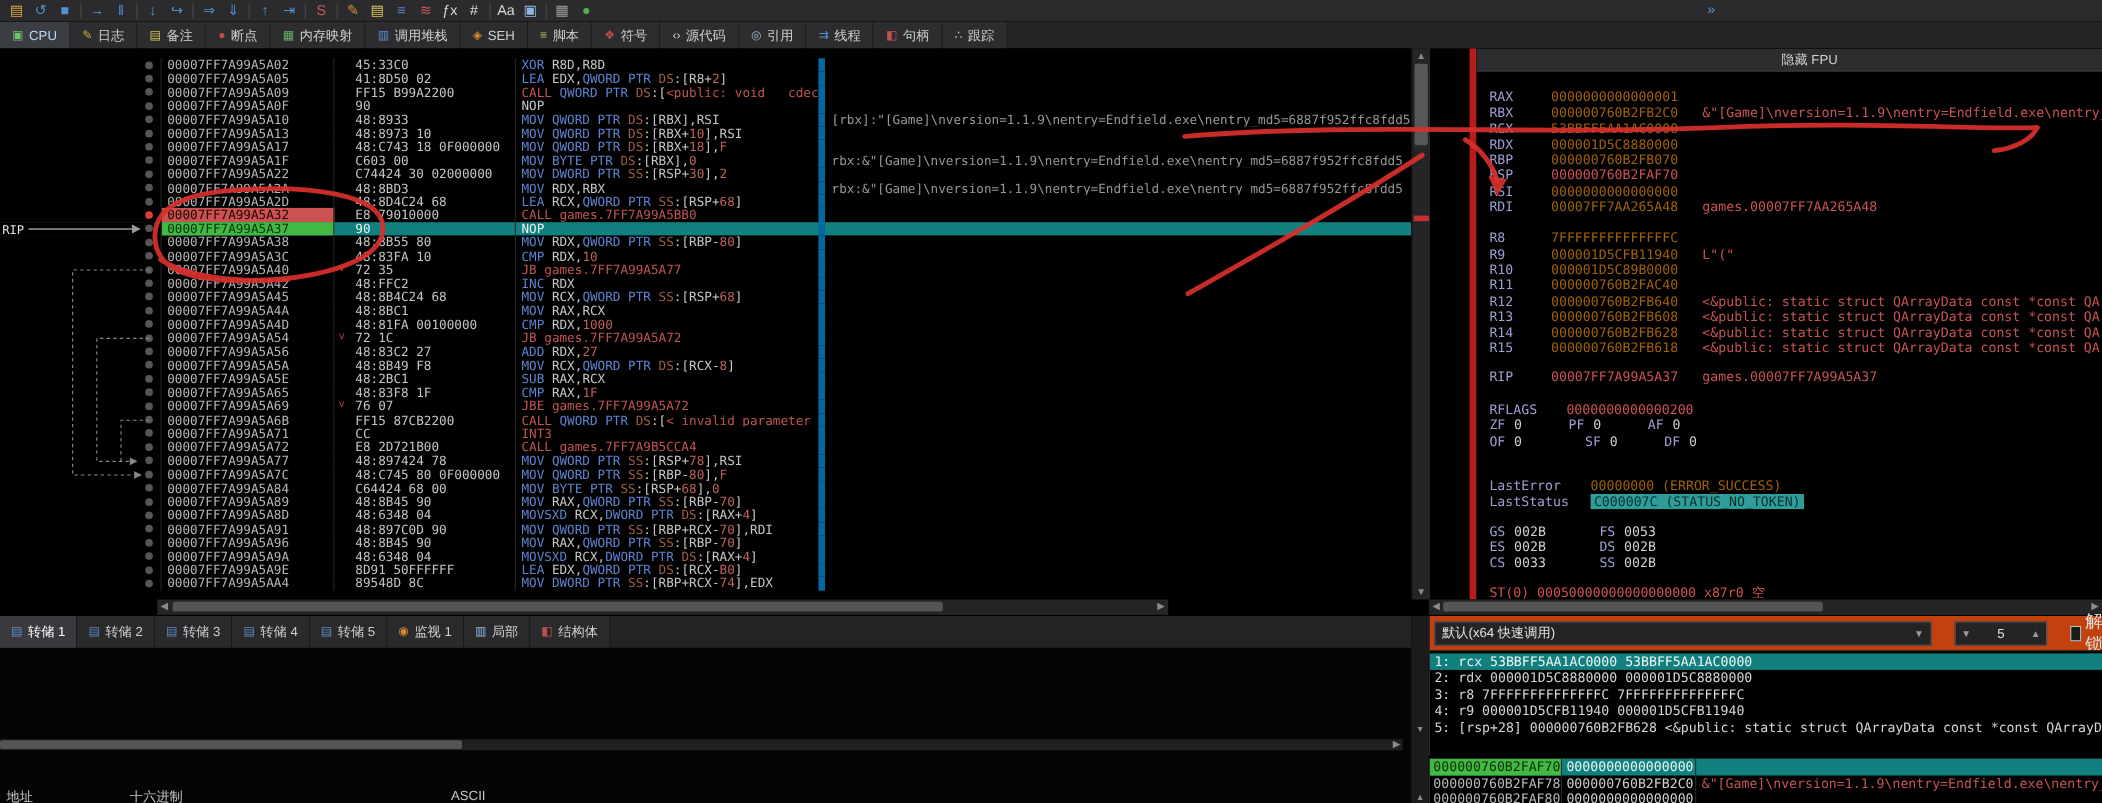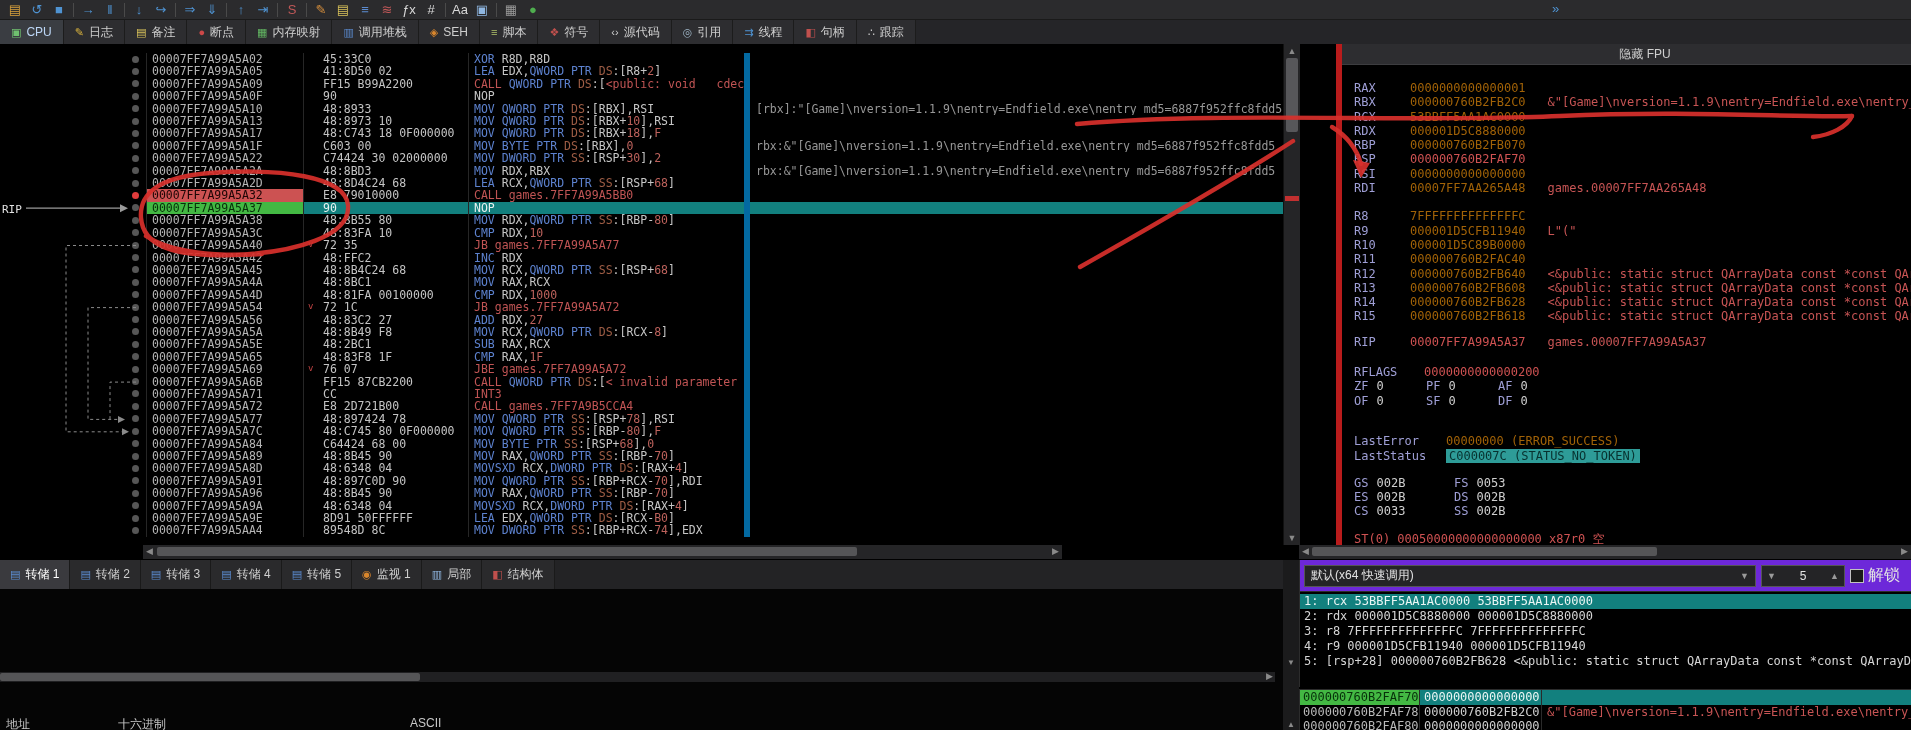--- a/index.html
+++ b/index.html
@@ -59,21 +59,21 @@
   .rname{display:inline-block;width:56px;color:#9f9fd6;}
   .rname.wide{width:70px;} .rname.xwide{width:92px;}
   .rval{color:#a16207;} .rval.red{color:#cf5252;}
   .rcmt{color:#c75454;padding-left:22px;}
   .fp{display:inline-block;} .fpn{color:#9f9fd6;} .fpv{color:#cfcfcf;padding-left:8px;}
   .errv{color:#a16207;}
   .chip{background:#2e9c98;color:#07312f;padding:0 3px;}
   .strow{color:#cf5252;}
 
   
-  #argsbar{position:absolute;left:1299px;top:560px;width:612px;height:31px;background:#6d28d9;border-left:1px solid #2c2c2c;display:flex;align-items:center;gap:5px;padding:0 4px;box-sizing:border-box;}
+  #argsbar{position:absolute;left:1299px;top:560px;width:612px;height:31px;background:#c2410c;border-left:1px solid #2c2c2c;display:flex;align-items:center;gap:21px;padding:0 4px;box-sizing:border-box;}
   #combo{flex:0 0 452px;height:22px;background:#242426;border:1px solid #555;color:#e2e2e2;font-size:12px;display:flex;align-items:center;justify-content:space-between;padding:0 6px;box-sizing:border-box;}
   #spinner{flex:0 0 84px;height:22px;background:#242426;border:1px solid #555;color:#e2e2e2;font-size:12px;display:flex;align-items:center;justify-content:space-between;padding:0 5px;box-sizing:border-box;}
   .carr{color:#9a9a9a;font-size:9px;}
   #unlock{display:flex;align-items:center;gap:4px;color:#e2e2e2;font-size:16px;}
   #unlockbox{width:12px;height:12px;border:1px solid #c2c2c2;background:#1b1b1b;display:inline-block;}
   #argslist{position:absolute;left:1299px;top:591px;width:612px;height:96px;background:#000;border-left:1px solid #2c2c2c;border-top:1px solid #2c2c2c;overflow:hidden;font-family:"DejaVu Sans Mono",monospace;font-size:12px;padding-top:2px;box-sizing:border-box;}
   .arow{height:15px;line-height:15px;color:#d5d5d5;white-space:pre;padding-left:4px;}
   .arow.hl{background:#12807e;color:#ebf6f5;}
 
   
@@ -284,21 +284,21 @@
         <div class="rrow"><span class="rname">R11</span><span class="rval">000000760B2FAC40</span></div>
         <div class="rrow"><span class="rname">R12</span><span class="rval">000000760B2FB640</span><span class="rcmt">&lt;&amp;public: static struct QArrayData const *const QArrayDat</span></div>
         <div class="rrow"><span class="rname">R13</span><span class="rval">000000760B2FB608</span><span class="rcmt">&lt;&amp;public: static struct QArrayData const *const QArrayDat</span></div>
         <div class="rrow"><span class="rname">R14</span><span class="rval">000000760B2FB628</span><span class="rcmt">&lt;&amp;public: static struct QArrayData const *const QArrayDat</span></div>
         <div class="rrow"><span class="rname">R15</span><span class="rval">000000760B2FB618</span><span class="rcmt">&lt;&amp;public: static struct QArrayData const *const QArrayDat</span></div>
         <div style="height: 11px;"></div>
         <div class="rrow"><span class="rname">RIP</span><span class="rval red">00007FF7A99A5A37</span><span class="rcmt">games.00007FF7A99A5A37</span></div>
         <div style="height: 16px;"></div>
         <div class="rrow"><span class="rname wide">RFLAGS</span><span class="rval red">0000000000000200</span></div>
         <div class="rrow"><span class="fp" style="width: 72px;"><span class="fpn">ZF</span><span class="fpv">0</span></span><span class="fp" style="width: 72px;"><span class="fpn">PF</span><span class="fpv">0</span></span><span class="fp" style="width: 72px;"><span class="fpn">AF</span><span class="fpv">0</span></span></div>
-        <div class="rrow"><span class="fp" style="width: 72px;"><span class="fpn">OF</span><span class="fpv">0</span></span><span class="fp" style="width: 72px;"><span class="fpn">SF</span><span class="fpv">0</span></span><span class="fp" style="width: 72px;"><span class="fpn">DF</span><span class="fpv">0</span></span></div>
+        <div class="rrow"><span class="fp" style="width: 72px;"><span class="fpn">OF</span><span class="fpv">0</span></span><span class="fp" style="width: 72px; margin-left: 15px;"><span class="fpn">SF</span><span class="fpv">0</span></span><span class="fp" style="width: 72px;"><span class="fpn">DF</span><span class="fpv">0</span></span></div>
         <div class="rrow"><span class="fp" style="width: 72px; margin-left: 12px;"><span class="fpn">CF</span><span class="fpv">0</span></span><span class="fp" style="width: 72px; margin-top: 22px;"><span class="fpn">TF</span><span class="fpv">0</span></span><span class="fp" style="width: 72px;"><span class="fpn">IF</span><span class="fpv">1</span></span></div>
         <div style="height: 12px;"></div>
         <div class="rrow"><span class="rname xwide">LastError</span><span class="errv">00000000 (ERROR_SUCCESS)</span></div>
         <div class="rrow"><span class="rname xwide">LastStatus</span><span class="chip">C000007C (STATUS_NO_TOKEN)</span></div>
         <div style="height: 13px;"></div>
         <div class="rrow"><span class="fp" style="width: 100px;"><span class="fpn">GS</span><span class="fpv">002B</span></span><span class="fp" style="width: 100px;"><span class="fpn">FS</span><span class="fpv">0053</span></span></div>
         <div class="rrow"><span class="fp" style="width: 100px;"><span class="fpn">ES</span><span class="fpv">002B</span></span><span class="fp" style="width: 100px;"><span class="fpn">DS</span><span class="fpv">002B</span></span></div>
         <div class="rrow"><span class="fp" style="width: 100px;"><span class="fpn">CS</span><span class="fpv">0033</span></span><span class="fp" style="width: 100px;"><span class="fpn">SS</span><span class="fpv">002B</span></span></div>
         <div style="height: 13px;"></div>
         <div class="rrow strow">ST(0) 00050000000000000000 x87r0 空</div>

